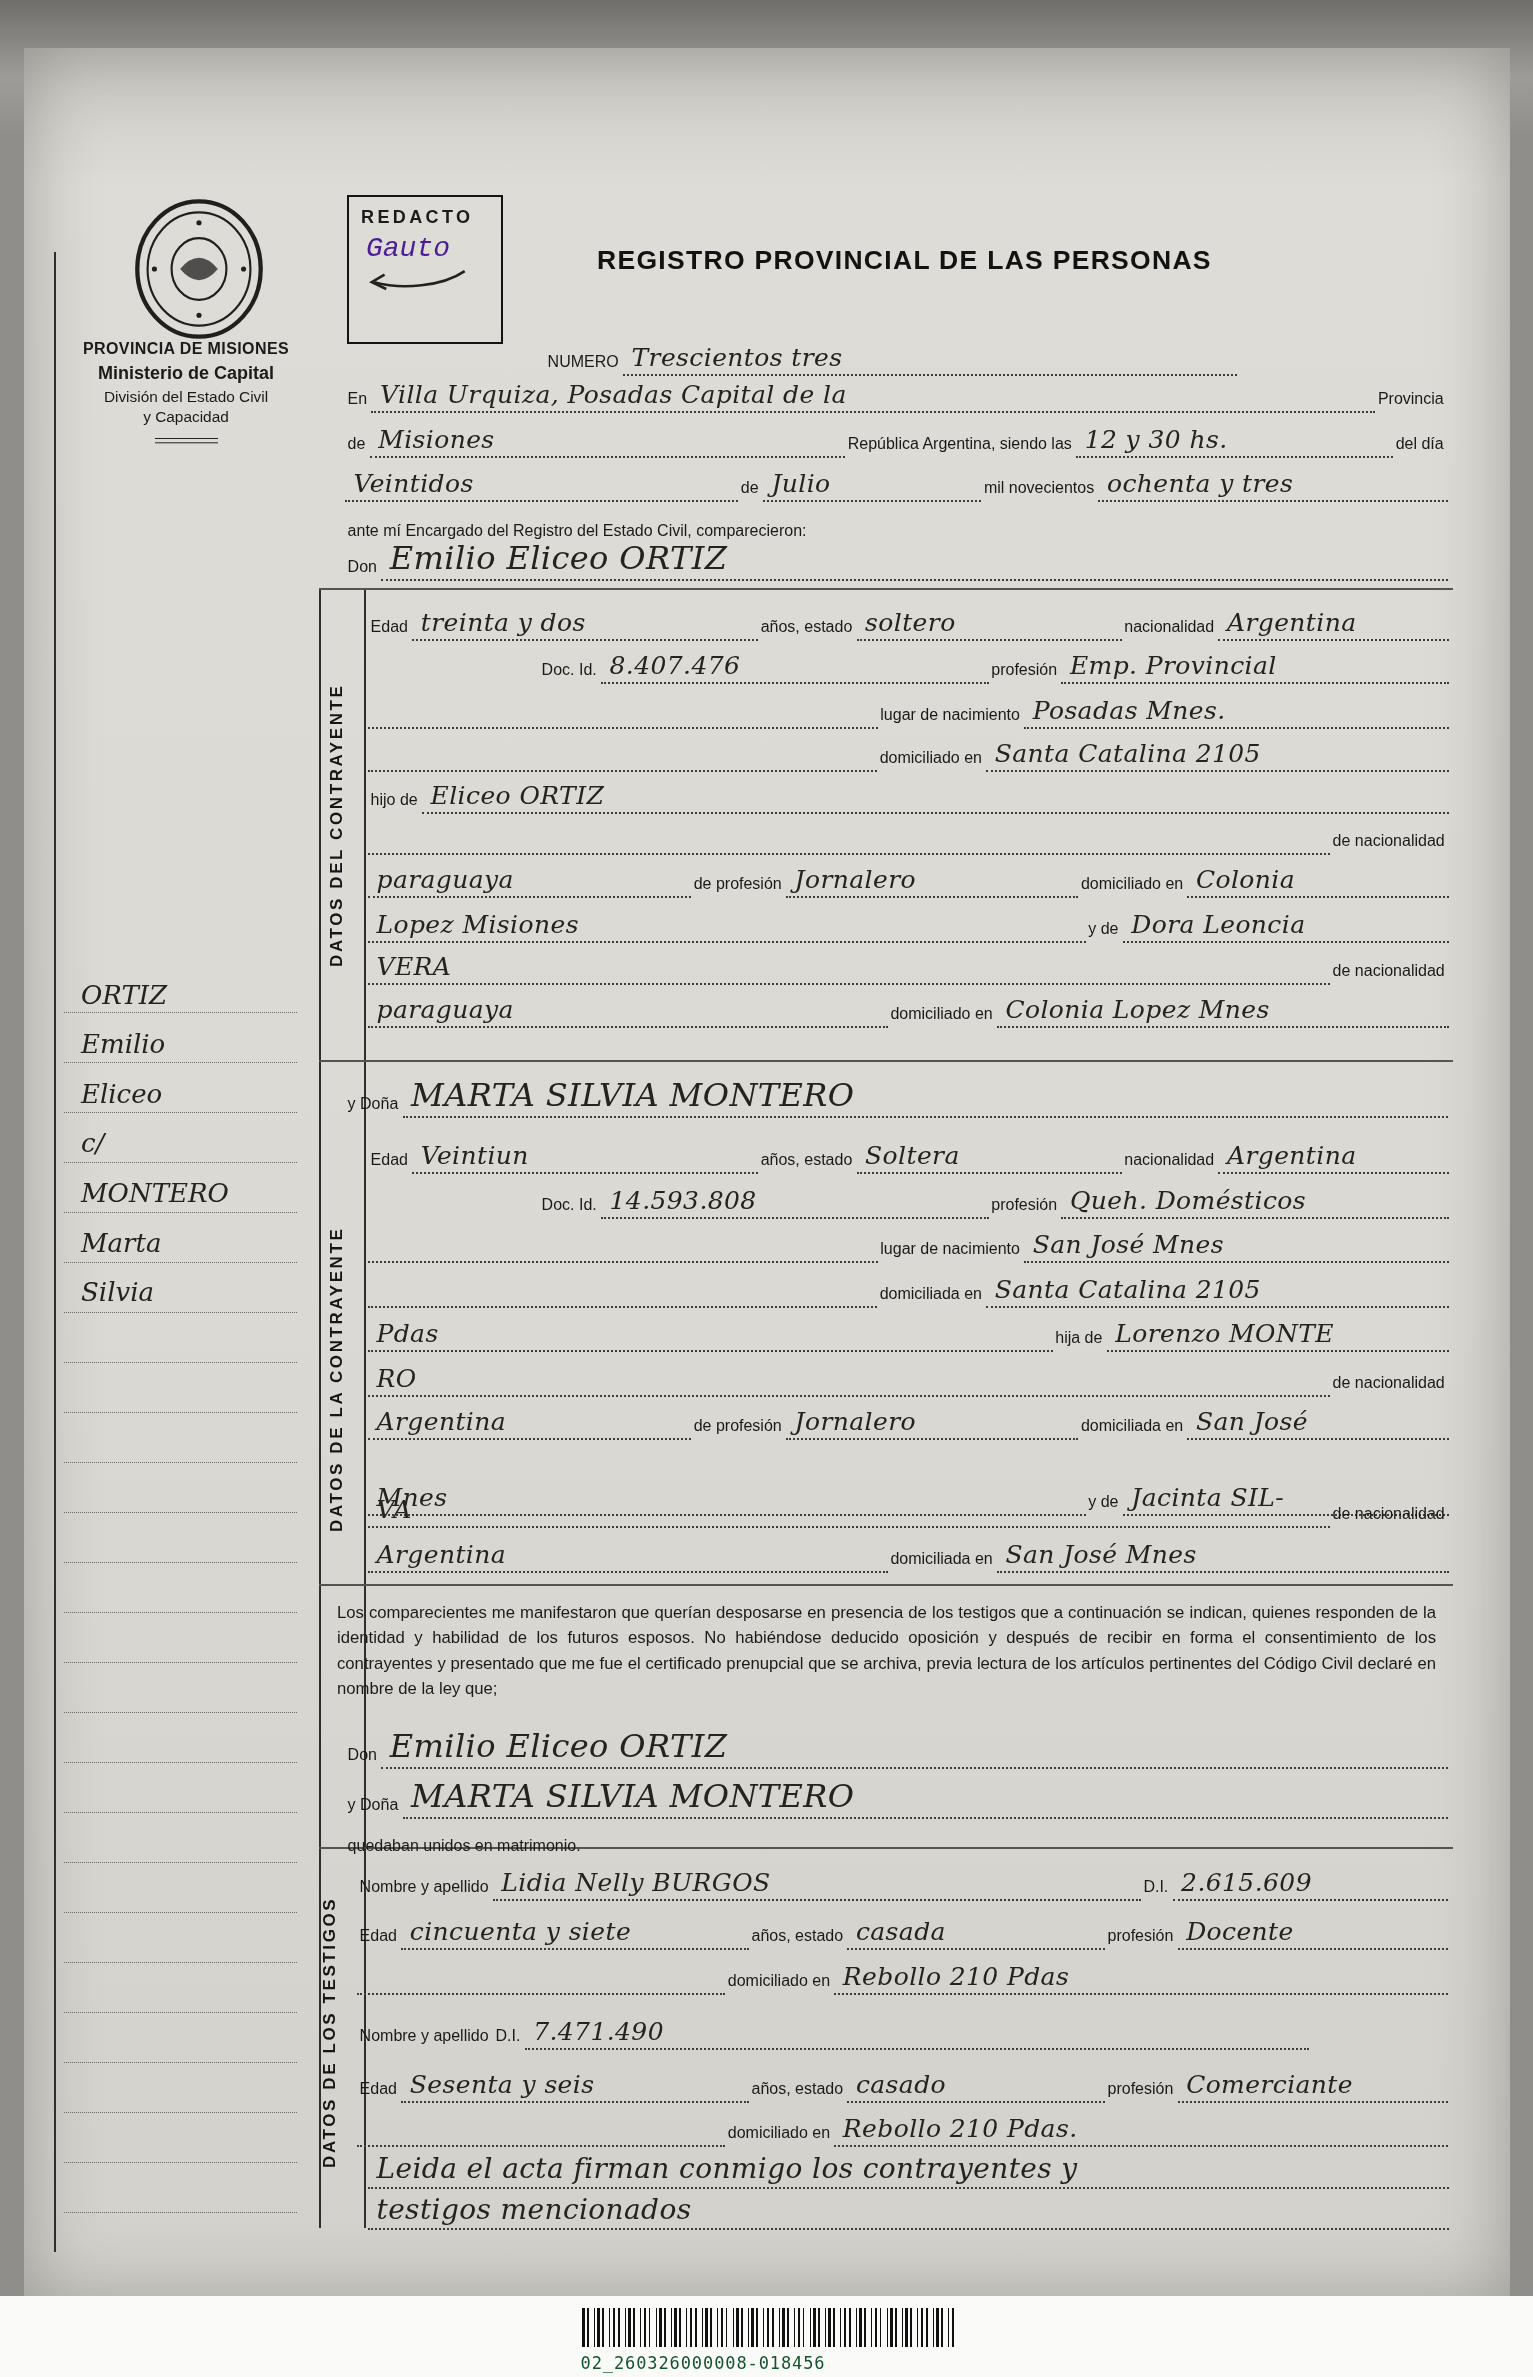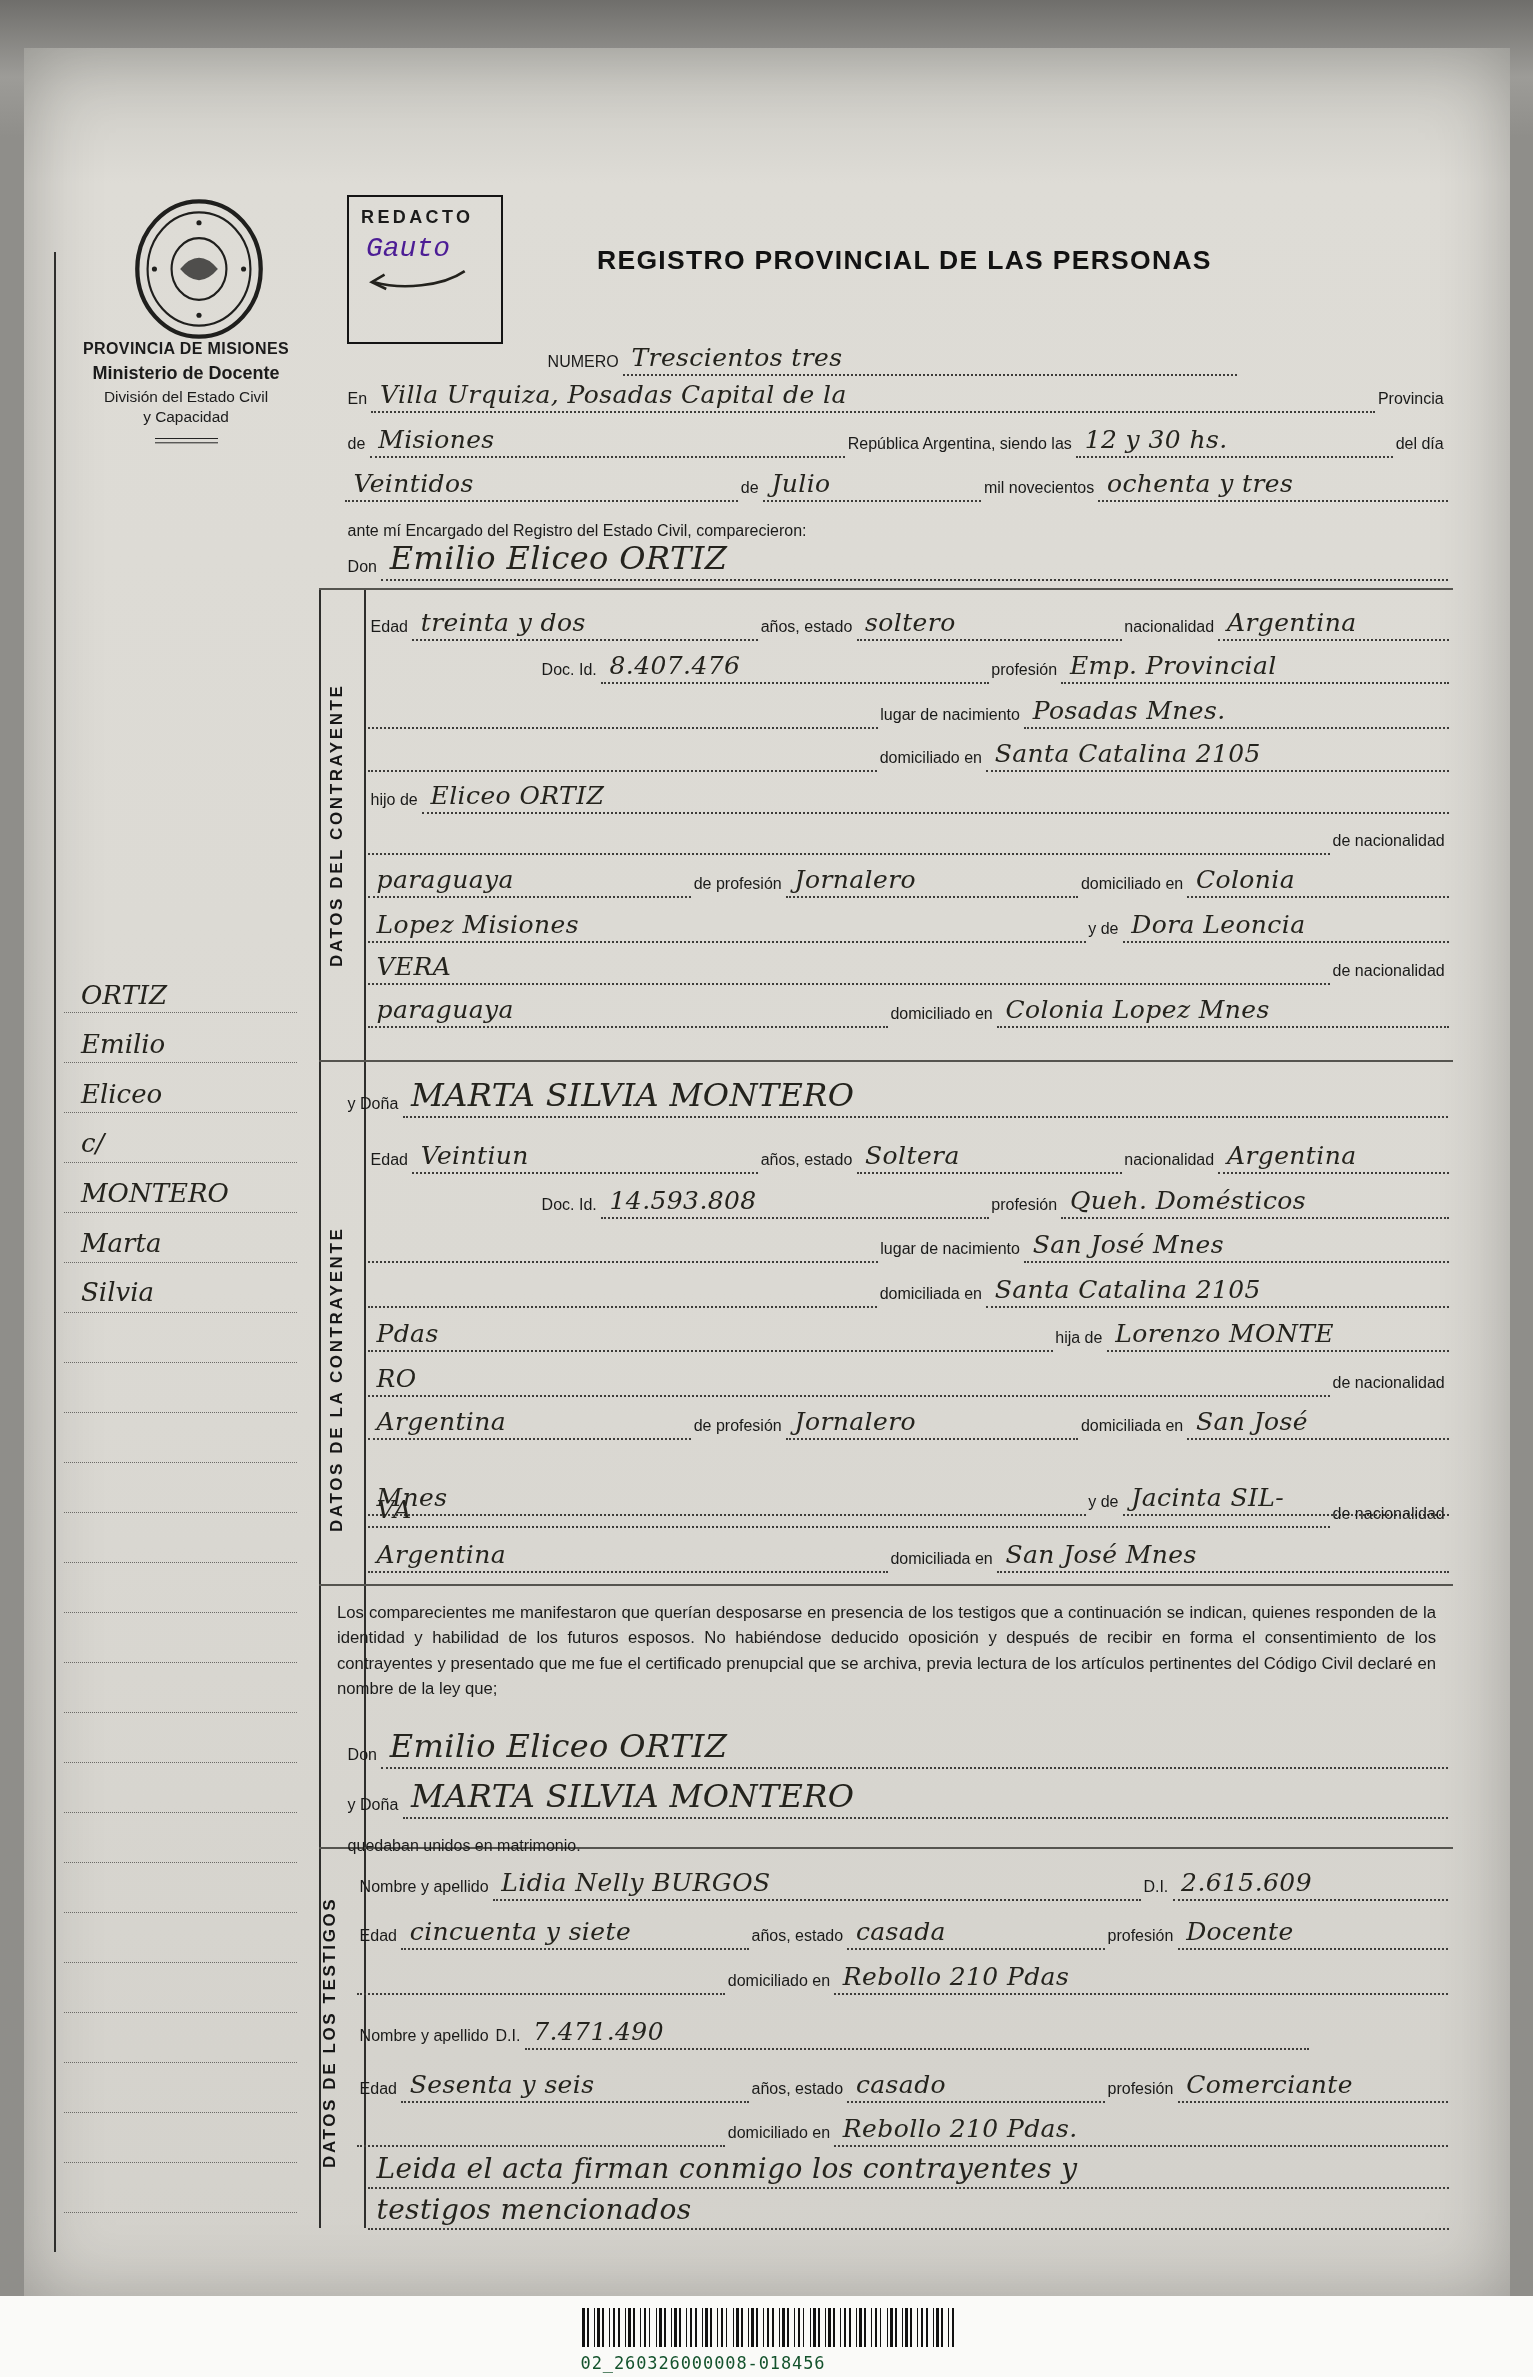--- a/index.html
+++ b/index.html
@@ -85,21 +85,21 @@
     <ellipse cx="77" cy="84" rx="32" ry="36" fill="none" stroke="#1f1f1d" stroke-width="2.5"></ellipse>
     <path d="M55 84 q22 -26 44 0 q-22 26 -44 0 Z" fill="#1f1f1d" opacity=".75"></path>
     <circle cx="77" cy="30" r="3" fill="#1f1f1d"></circle>
       <circle cx="77" cy="138" r="3" fill="#1f1f1d"></circle>
     <circle cx="25" cy="84" r="3" fill="#1f1f1d"></circle>
       <circle cx="129" cy="84" r="3" fill="#1f1f1d"></circle>
   </svg>
 </div>
 <div id="org">
   <div class="l1">PROVINCIA DE MISIONES</div>
-  <div class="l2">Ministerio de Docente</div>
+  <div class="l2">Ministerio de Capital</div>
   <div class="l3">División del Estado Civil</div>
   <div class="l4">y Capacidad</div>
   <div class="rule"></div>
 </div>
 
 <div id="redacto">
   <div class="rl">REDACTO</div>
   <div class="rs">Gauto</div>
   <svg width="111" height="29" style="margin:1.7px 0 0 15.4px" viewBox="0 0 130 34">
     <path d="M118 6 C 92 24, 44 28, 12 19" stroke="#23221d" stroke-width="3" fill="none"></path>

